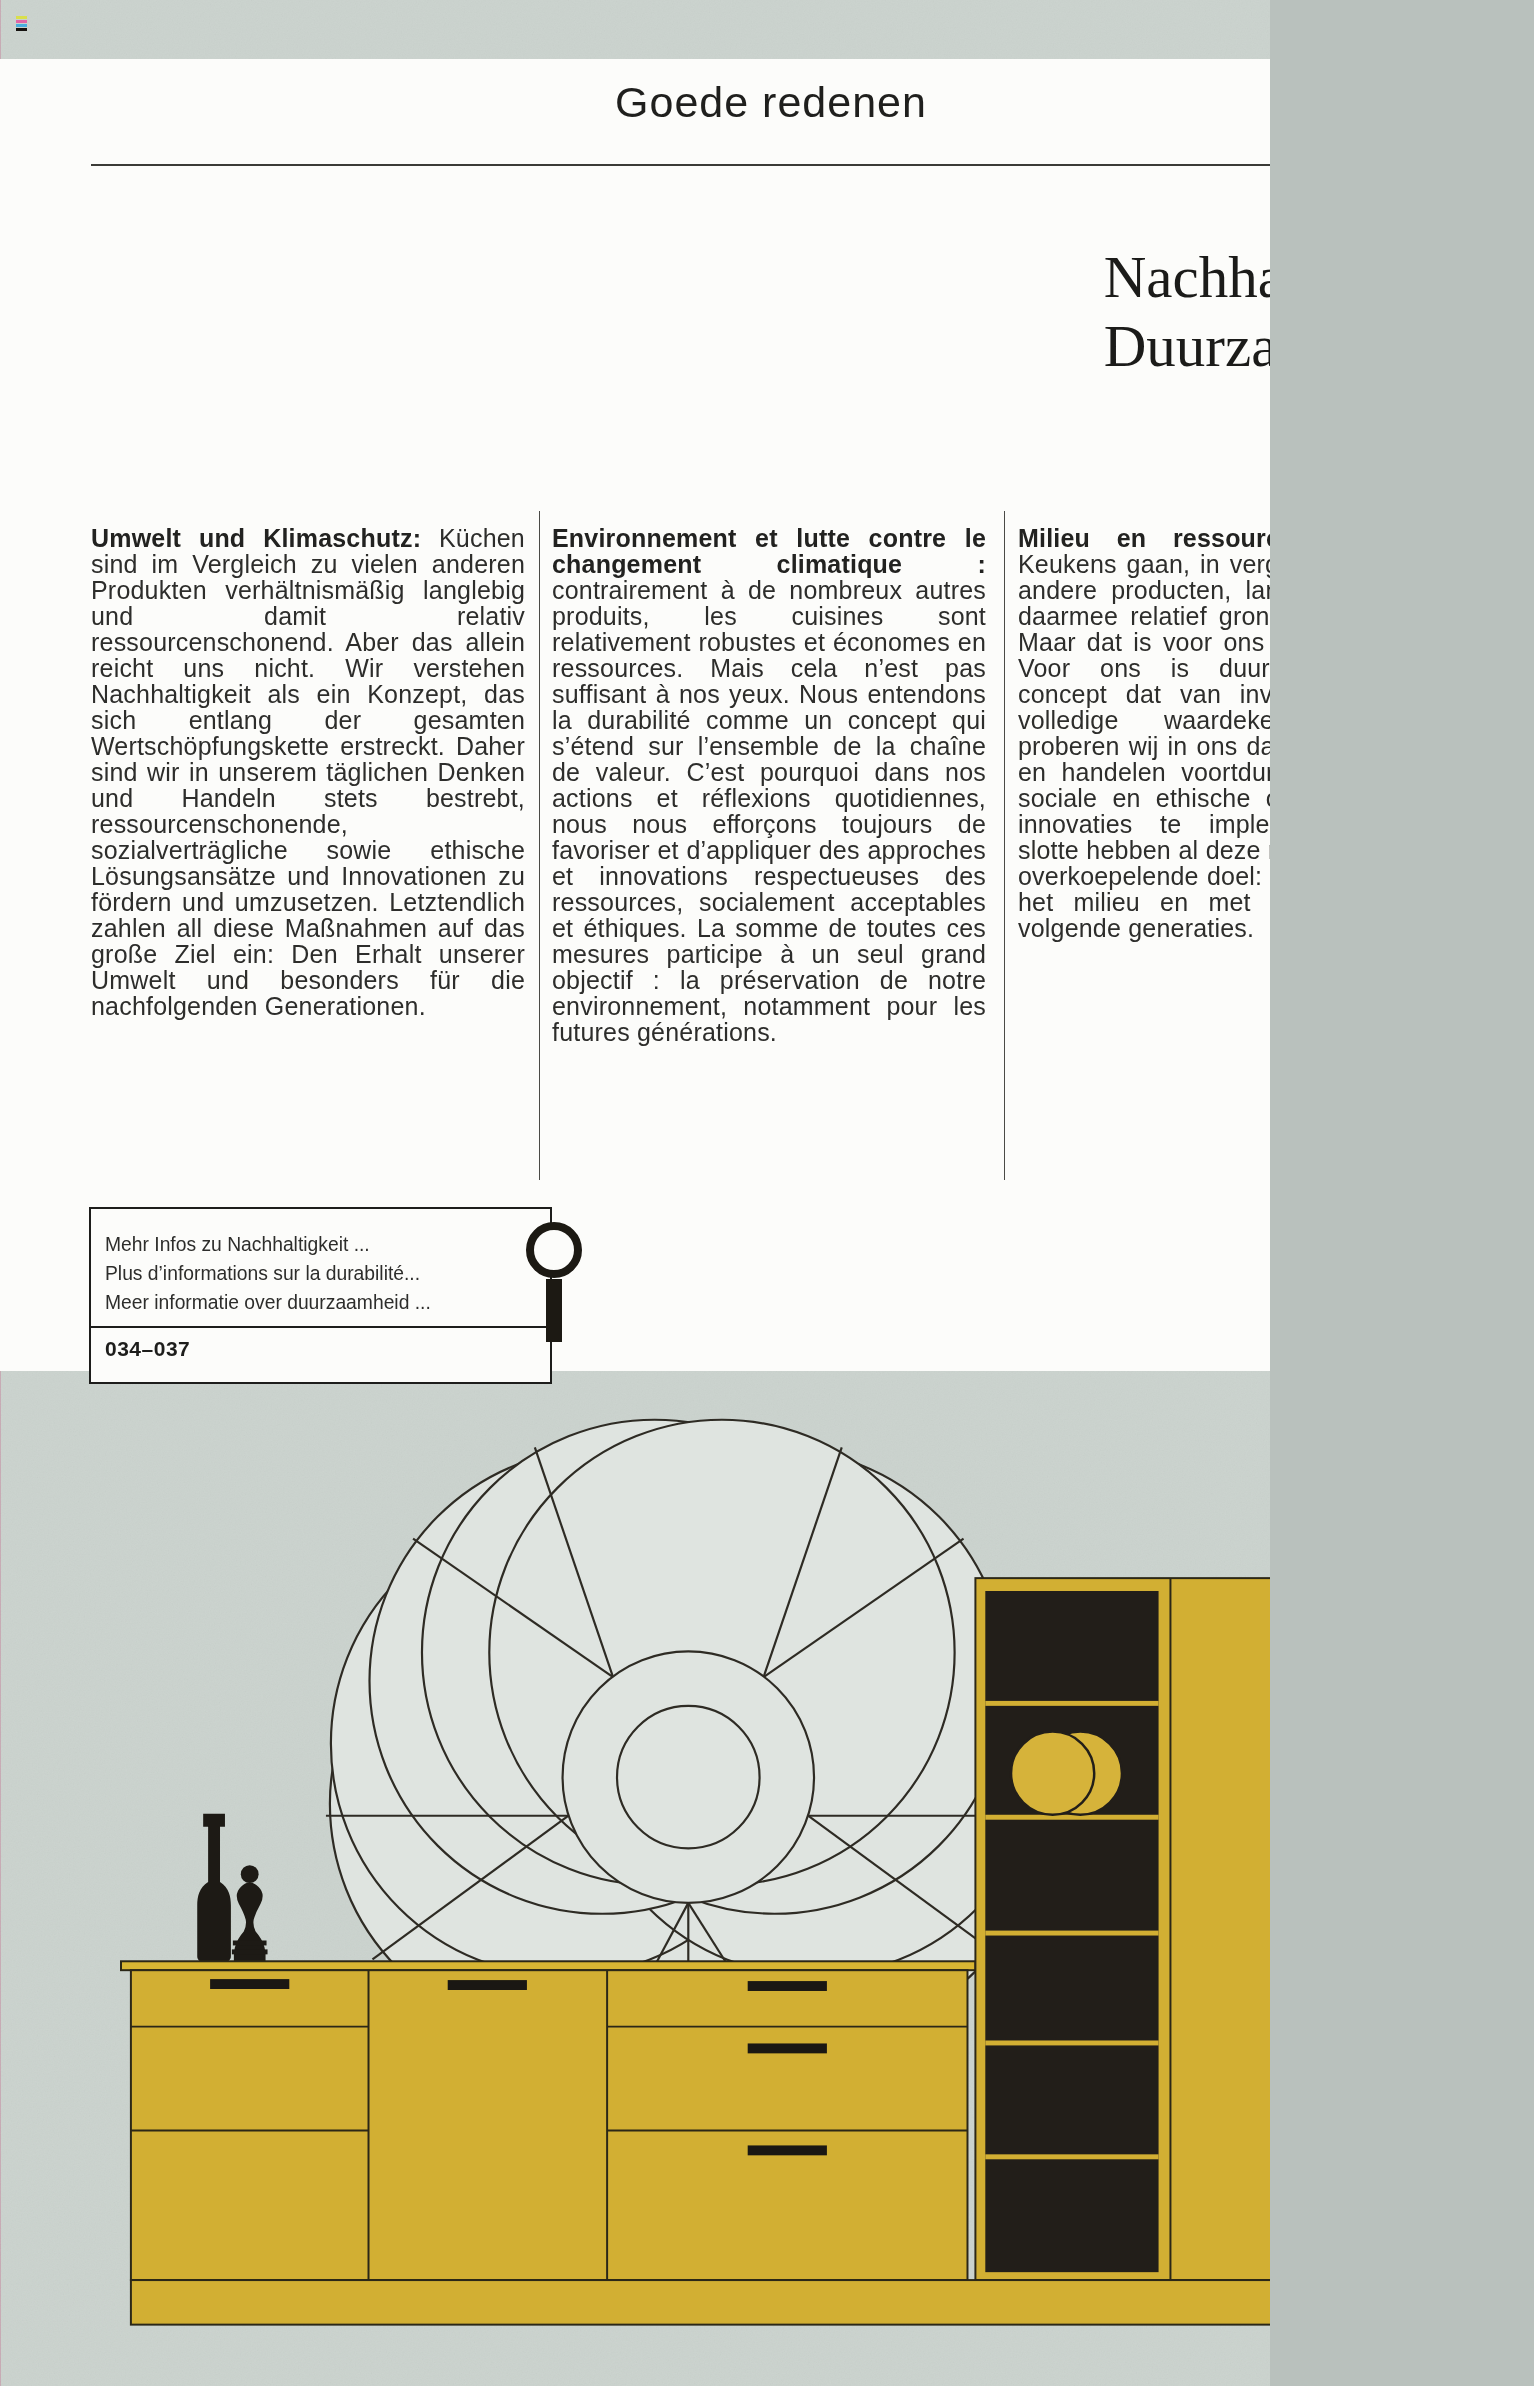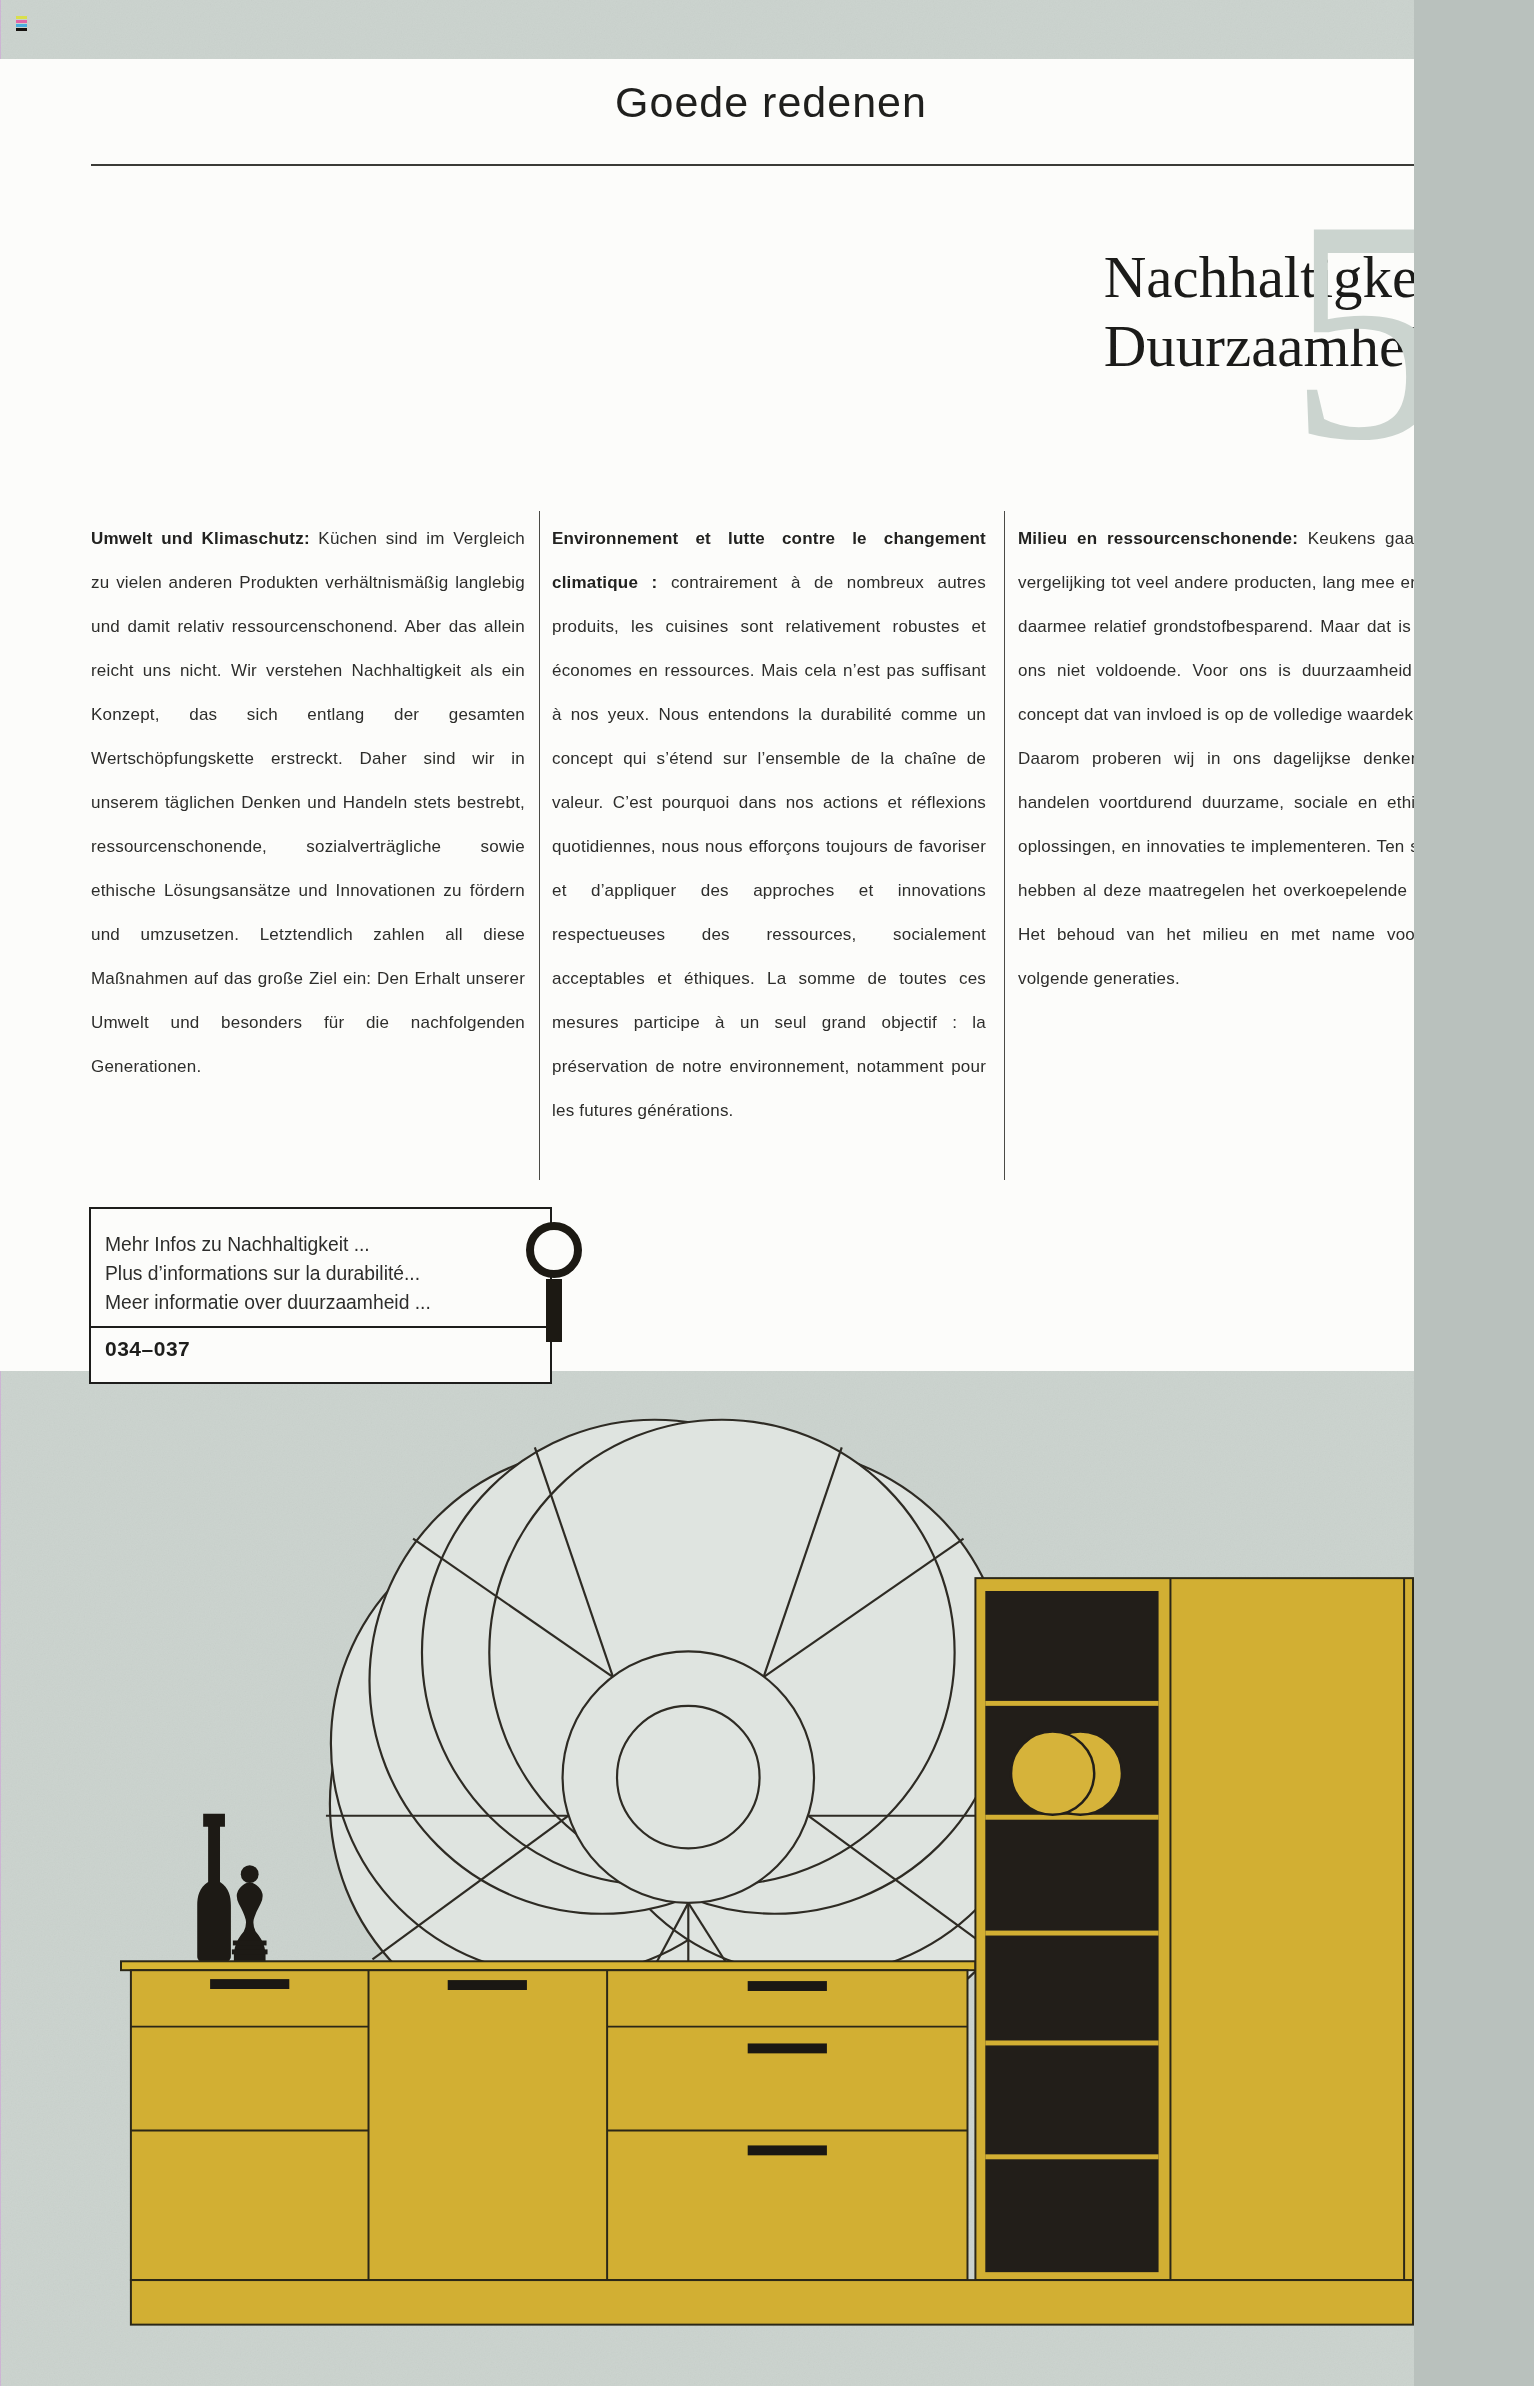--- a/index.html
+++ b/index.html
@@ -1,37 +1,37 @@
 <!DOCTYPE html>
 <html><head>
 <meta charset="utf-8">
 <style>
   html,body{margin:0;padding:0;background:#b9c1bd;}
-  #stage{position:relative;width:1414px;height:2387px;overflow:hidden;
-         background:#d946ef;font-family:"Liberation Sans",sans-serif;}
+  #stage{position:relative;width:1270px;height:2387px;overflow:hidden;
+         background:#be185d;font-family:"Liberation Sans",sans-serif;}
   
   #bg-svg{position:absolute;left:0;top:0;width:1535px;height:2387px;display:block;}
   
   #sheet{position:absolute;left:0;top:59px;width:1475px;height:1312px;background:#fcfcfa;}
   
   #regmark{position:absolute;left:16px;top:16px;width:11px;height:15px;}
   #regmark div{width:11px;height:3px;margin-bottom:1px;}
   
   .content-width{position:absolute;left:91px;width:1360px;}
   #kicker{top:20px;text-align:center;font-size:43px;line-height:1.1;
           letter-spacing:1px;color:#1f1f1d;}
   #rule{position:absolute;left:91px;top:105px;width:1354px;height:2px;background:#3b3b37;}
   
   #title{top:184px;text-align:right;font-family:"Liberation Serif",serif;
          font-size:59px;line-height:69px;color:#1b1b19;font-weight:500;}
   #chapter-number{position:absolute;right:28px;top:113px;font-family:"Liberation Serif",serif;
          font-size:317px;line-height:1;color:#cbd4cf;font-weight:400;}
   
   #columns{position:absolute;left:91px;top:450px;width:1360px;height:671px;}
-  .col{position:absolute;top:8px;width:434px;font-size:17px;line-height:44px;color:#2d2d2b;}
+  .col{position:absolute;top:16px;width:434px;font-size:25px;line-height:26px;color:#2d2d2b;}
   .col p{margin:0;text-align:justify;letter-spacing:0.2px;hyphens:auto;-webkit-hyphens:auto;}
   .col b{font-weight:bold;color:#222220;}
   #col-de{left:0;}
   #col-fr{left:461px;}
   #col-nl{left:927px;}
   .vdivider{position:absolute;top:2px;width:1px;height:669px;background:#4a4a46;}
   #divider-1{left:448px;}
   #divider-2{left:913px;}
   
   #info-box{position:absolute;left:89px;top:1148px;width:459px;border:2px solid #1d1d1b;

